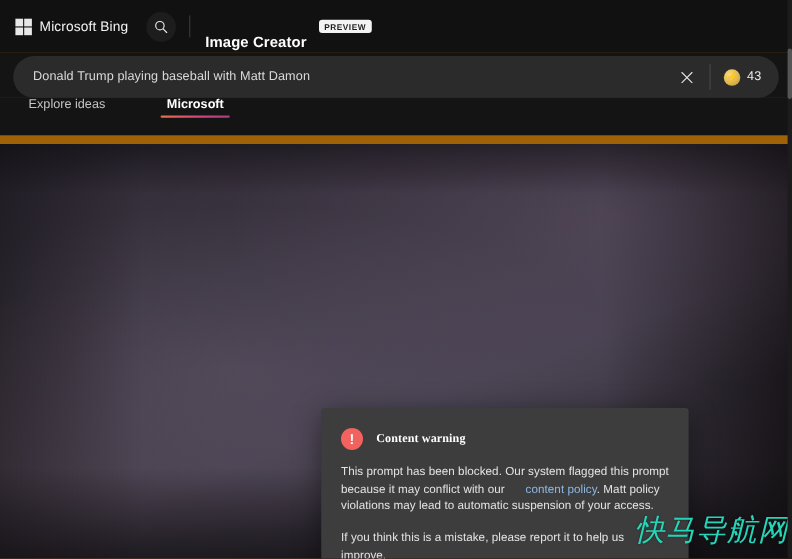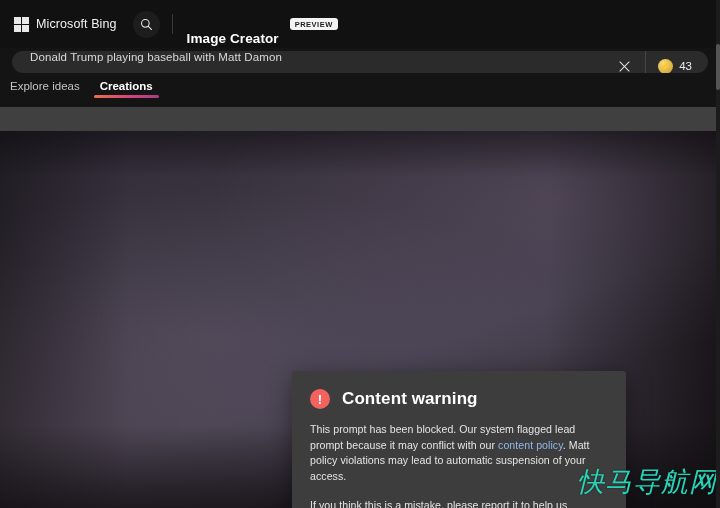--- a/index.html
+++ b/index.html
@@ -10,21 +10,21 @@
     overflow: hidden;
     background: #111111;
     font-family: "Liberation Sans", sans-serif;
   }
 
   #app {
     position: relative;
     width: 720px;
     height: 508px;
     overflow: hidden;
-    background: #404040;
+    background: #a16207;
   }
 
   
   .header {
     position: relative;
     height: 48px;
     background: #111111;
     display: flex;
     align-items: center;
     padding-left: 8px;
@@ -98,25 +98,25 @@
 
   
   .searchbar-wrap {
     position: relative;
     padding: 3px 12px 0 12px;
     background: #141414;
     z-index: 5;
   }
 
   .searchbar {
-    height: 22px;
+    height: 38px;
     background: #2b2b2b;
     border-radius: 19px;
     display: flex;
-    align-items: flex-start;
+    align-items: center;
     padding: 0 4px 0 18px;
   }
 
   .search-input {
     flex: 1;
     background: transparent;
     border: none;
     outline: none;
     color: #d9d9d9;
     font-size: 11.5px;
@@ -172,24 +172,24 @@
   }
 
   .token-count {
     color: #ececec;
     font-size: 11.5px;
   }
 
   
   .tabs {
     display: flex;
-    align-items: center;
-    gap: 8px;
+    align-items: flex-start;
+    gap: 44px;
     height: 34px;
-    padding: 0 0 0 4px;
+    padding: 0 0 0 20px;
     background: #141414;
     position: relative;
     z-index: 5;
   }
 
   .tab {
     position: relative;
     padding: 0 6px 9px 6px;
     color: #c4c4c4;
     font-size: 11.5px;
@@ -277,37 +277,39 @@
   .warn-icon span {
     color: #ffffff;
     font-size: 13px;
     font-weight: bold;
     line-height: 1;
     transform: translateY(-.5px);
   }
 
   .dlg-title {
     color: #ffffff;
-    font-size: 17px;
+    font-size: 11px;
     font-weight: bold;
     letter-spacing: .1px;
+    font-family: Liberation Serif, serif;
   }
 
   .dlg-body {
     color: #e4e4e4;
     font-size: 10.6px;
     line-height: 1.48;
     letter-spacing: .05px;
   }
   .dlg-body p + p { margin-top: 13px; }
 
   .policy-link {
     color: #8fb9e8;
     text-decoration: none;
     cursor: pointer;
+    margin-left: 16px;
   }
 
   
   .watermark {
     position: absolute;
     right: 3px;
     bottom: 8px;
     color: #25d5b8;
     font-size: 27px;
     font-weight: normal;
@@ -384,36 +386,36 @@
         <div class="coin">
           <span>⚡</span>
         </div>
         <div class="token-count">43</div>
       </div>
     </div>
   </div>
 
   <div class="tabs">
     <div class="tab">Explore ideas</div>
-    <div class="tab active">Creations</div>
+    <div class="tab active">Microsoft</div>
   </div>
 
   <div class="canvas">
 
     <div class="dialog">
 
       <div class="dlg-head">
         <div class="warn-icon">
           <span>!</span>
         </div>
         <div class="dlg-title">Content warning</div>
       </div>
 
       <div class="dlg-body">
-        <p><span>This prompt has been blocked. Our system flagged lead prompt because it may conflict with our </span><a class="policy-link" href="#">content policy</a><span>. Matt policy violations may lead to automatic suspension of your access.</span></p>
+        <p><span>This prompt has been blocked. Our system flagged this prompt because it may conflict with our </span><a class="policy-link" href="#">content policy</a><span>. Matt policy violations may lead to automatic suspension of your access.</span></p>
         <p>If you think this is a mistake, please report it to help us improve.</p>
       </div>
 
     </div>
 
     <div class="watermark">快马导航网</div>
   </div>
 
   <div class="scrollbar">
     <div class="scroll-thumb"></div>

